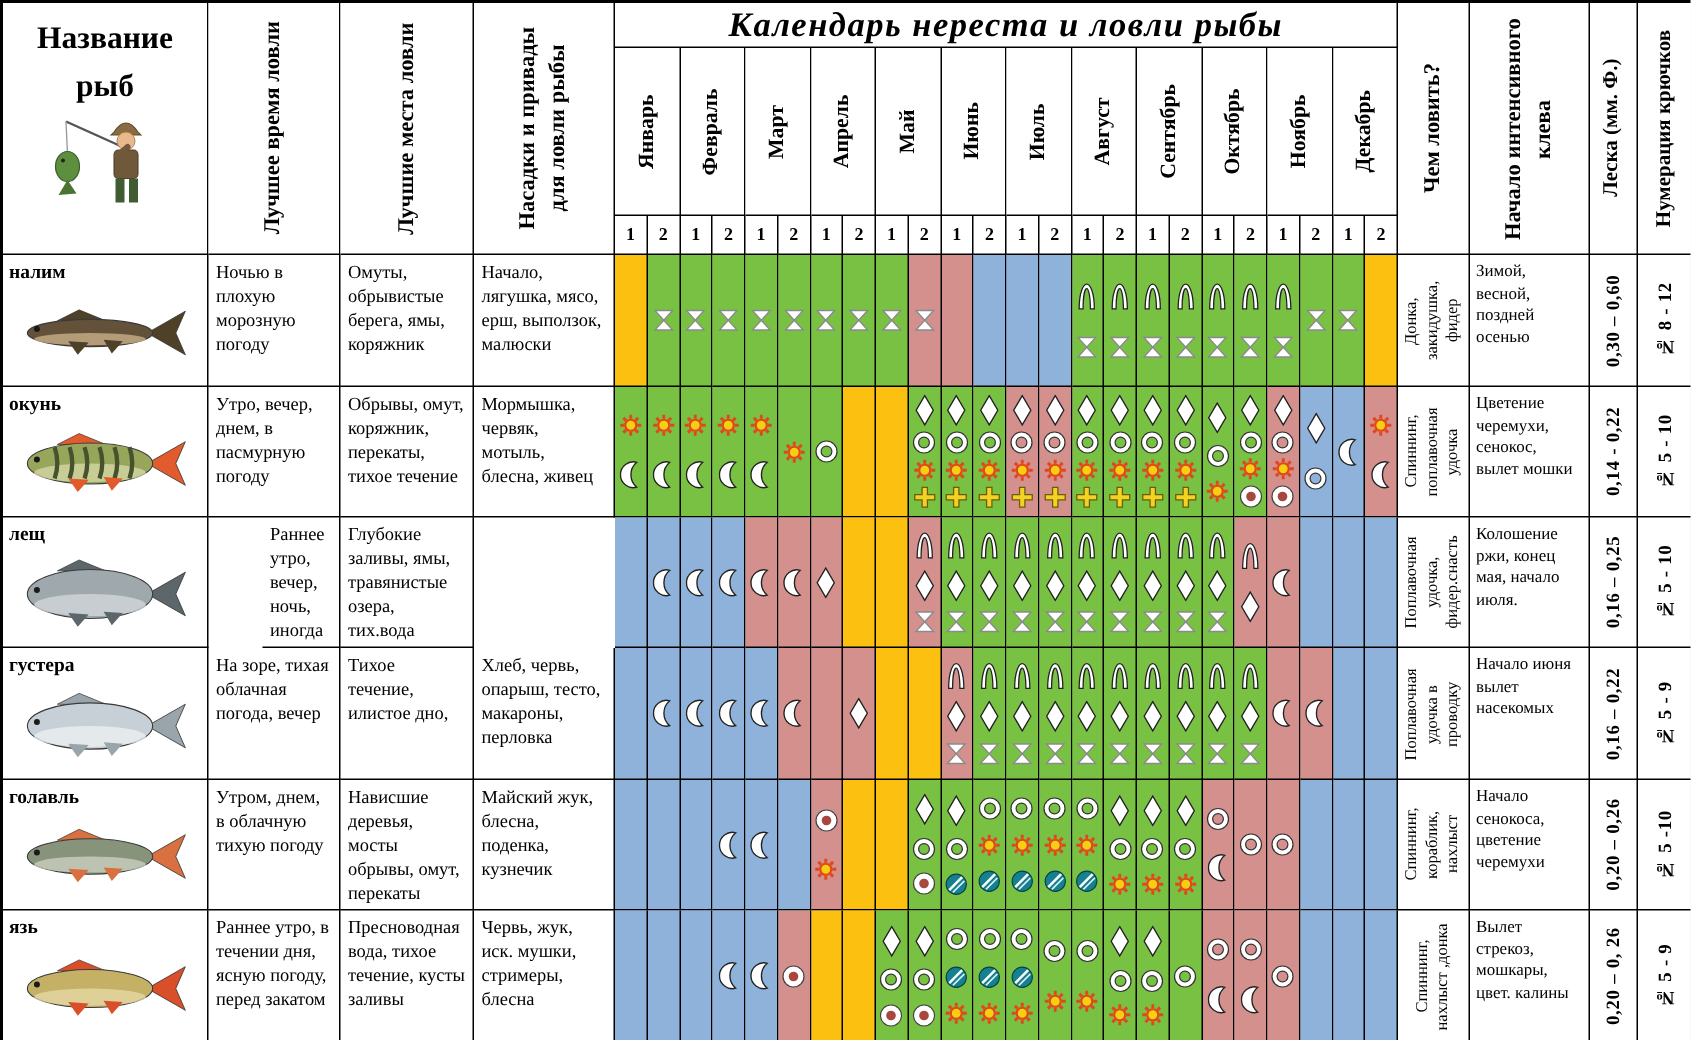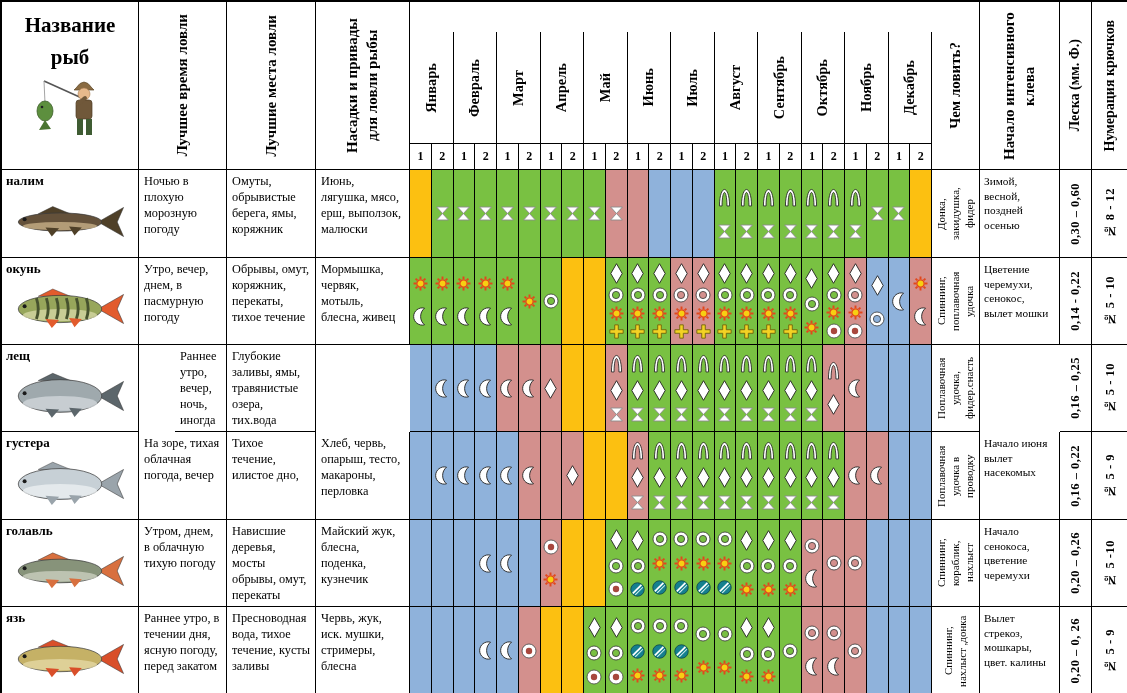--- a/index.html
+++ b/index.html
@@ -63,20 +63,21 @@
       <div class="vwrap">
           <span class="v colhdr" style="max-height:150px;">Лучшие места ловли</span>
         </div>
     </div>
     <div class="c hdr" style="grid-column:4;grid-row:1/4">
       <div class="vwrap">
           <span class="v colhdr" style="max-height:155px;">Насадки и привады для ловли рыбы</span>
         </div>
     </div>
 
+    <div class="c title" style="grid-column:5/29;grid-row:1">Календарь нереста и ловли рыбы</div>
 
     <div class="c hdr" style="grid-column:29;grid-row:1/4">
       <div class="vwrap">
           <span class="v colhdr" style="max-height:158px;">Чем ловить?</span>
         </div>
     </div>
     <div class="c hdr" style="grid-column:30;grid-row:1/4">
       <div class="vwrap">
           <span class="v colhdr" style="max-height:150px;">Начало интенсивного клева</span>
         </div>
@@ -234,21 +235,21 @@
     <ellipse cx="54" cy="31.5" rx="41" ry="4.5" fill="#cdb68c" opacity="0.75"></ellipse>
 
     <path d="M38 33 L45 43 L53 34 Z" fill="#4f4028"></path>
     <path d="M64 32 L70 42 L78 33 Z" fill="#4f4028"></path>
     <circle cx="15" cy="24" r="2.2" fill="#1a1a1a"></circle>
   </svg>
         </span>
       </div>
       <div class="c txt" style="grid-area: 4 / 2;">Ночью в плохую морозную погоду</div>
       <div class="c txt" style="grid-area: 4 / 3;">Омуты, обрывистые берега, ямы, коряжник</div>
-      <div class="c txt" style="grid-area: 4 / 4;">Июнь, лягушка, мясо, ерш, выползок, малюски</div>
+      <div class="c txt" style="grid-area: 4 / 4;">Начало, лягушка, мясо, ерш, выползок, малюски</div>
       <div class="c mcell" style="grid-area: 4 / 5; background: rgb(252, 192, 17);"></div>
       <div class="c mcell" style="grid-area: 4 / 6; background: rgb(121, 193, 66);">
         <span class="sym">
           <svg width="15" height="15" viewBox="0 0 15 15">
             <polygon points="1.6,1 13.4,1 7.5,7.5" fill="#fff" stroke="#8a8a8a" stroke-width="0.9"></polygon>
             <polygon points="7.5,7.5 1.6,14 13.4,14" fill="#fff" stroke="#8a8a8a" stroke-width="0.9"></polygon>
           </svg>
         </span>
       </div>
       <div class="c mcell" style="grid-area: 4 / 7; background: rgb(121, 193, 66);">
@@ -1278,20 +1279,21 @@
         </span>
       </div>
       <div class="c mcell" style="grid-area: 6 / 26; background: rgb(143, 178, 219);"></div>
       <div class="c mcell" style="grid-area: 6 / 27; background: rgb(143, 178, 219);"></div>
       <div class="c mcell" style="grid-area: 6 / 28; background: rgb(143, 178, 219);"></div>
       <div class="c" style="grid-area: 6 / 29;">
         <div class="vwrap">
           <span class="v tackle" style="max-height: 80px;">Поплавочная удочка, фидер.снасть</span>
         </div>
       </div>
+      <div class="c bite" style="grid-area: 6 / 30;">Колошение ржи, конец мая, начало июля.</div>
       <div class="c" style="grid-area: 6 / 31;">
         <div class="vwrap">
           <span class="v numv">0,16 – 0,25</span>
         </div>
       </div>
       <div class="c" style="grid-area: 6 / 32;">
         <div class="vwrap">
           <span class="v numv">№ 5 - 10</span>
         </div>
       </div>

